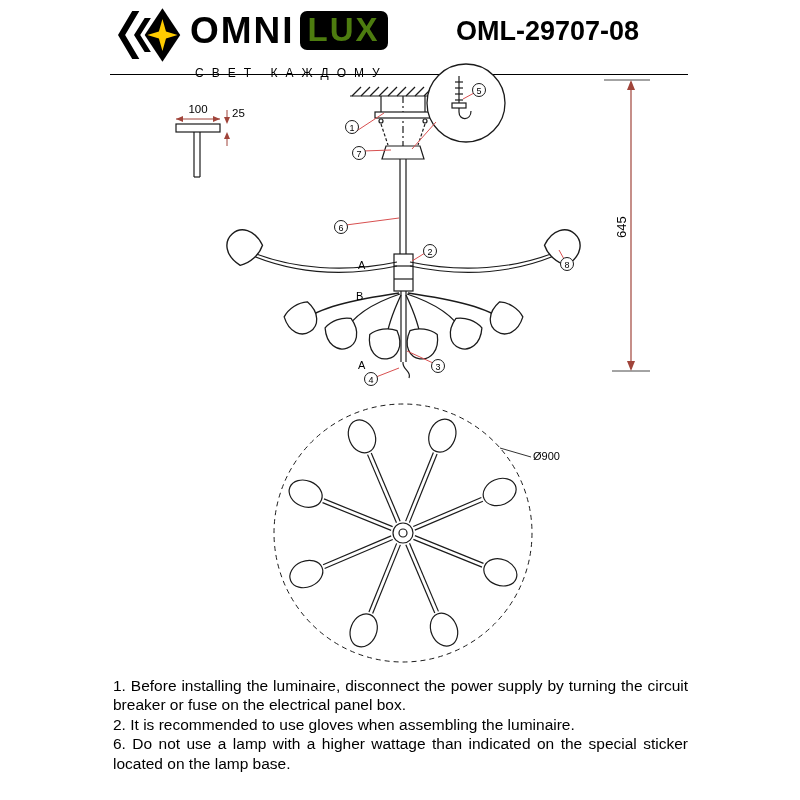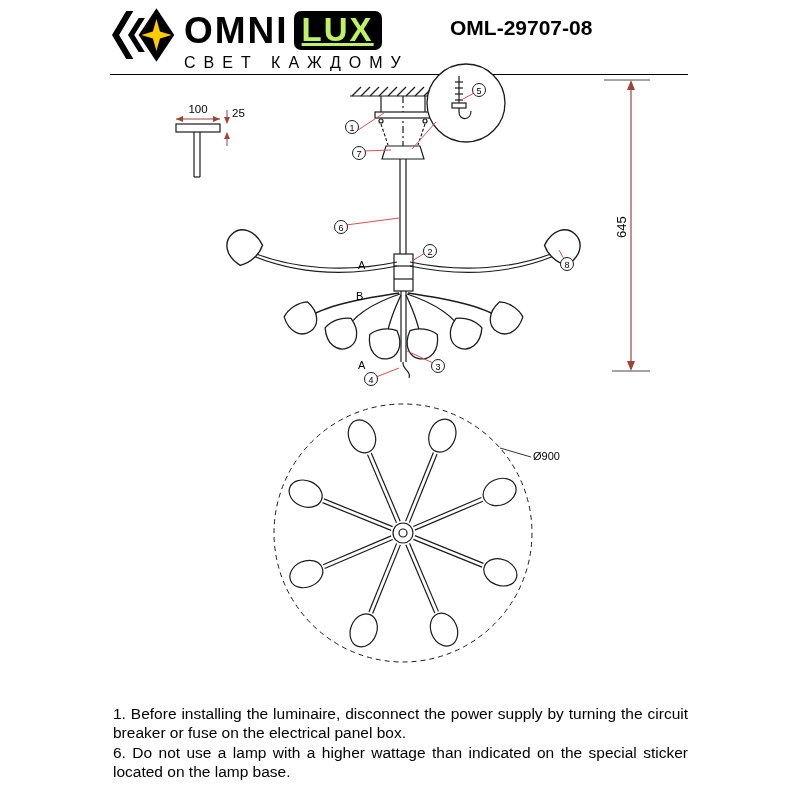--- a/index.html
+++ b/index.html
@@ -1,31 +1,31 @@
 <!DOCTYPE html>
 <html><head>
 <meta charset="utf-8">
 <style>
   *{box-sizing:border-box;}
   html,body{margin:0;padding:0;width:800px;height:800px;overflow:hidden;background:#ffffff;}
   body{font-family:"Liberation Sans","DejaVu Sans",sans-serif;color:#000;position:relative;}
   .page{position:absolute;inset:0;background:#fff;}
-  .header{position:absolute;left:2px;top:0;width:737px;height:76px;}
+  .header{position:absolute;left:8px;top:0;width:737px;height:76px;}
   .logo{position:absolute;left:110px;top:6px;display:flex;align-items:flex-start;}
   .logo-icon{width:64px;height:58px;flex:0 0 auto;}
   .logo-text{margin-left:8px;}
   .logo-row{display:flex;align-items:center;height:48px;}
   .omni{font-weight:bold;font-size:37px;letter-spacing:2px;line-height:1;}
   .lux-box{background:#000;border-radius:7px;padding:2px 8px 4px 8px;margin-left:5px;display:flex;align-items:center;}
-  .lux{color:#bef264;font-weight:bold;font-size:33px;letter-spacing:2px;line-height:1;text-decoration:underline;}
-  .tagline{font-size:16px;letter-spacing:8px;margin-top:0;white-space:nowrap;}
-  .model{position:absolute;left:448px;top:16px;font-size:21px;font-weight:bold;white-space:nowrap;}
+  .lux{color:#4d7c0f;font-weight:bold;font-size:33px;letter-spacing:2px;line-height:1;}
+  .tagline{font-size:12px;letter-spacing:8px;margin-top:12px;white-space:nowrap;text-align:right;}
+  .model{position:absolute;left:448px;top:16px;font-size:27px;font-weight:bold;white-space:nowrap;}
   .rule{position:absolute;left:110px;top:74px;width:578px;border-top:1.6px solid #000;}
   .diagram-svg{position:absolute;left:0;top:0;}
-  .instructions{position:absolute;left:113px;top:704px;width:575px;font-size:15.5px;line-height:19.4px;}
+  .instructions{position:absolute;left:113px;top:676px;width:575px;font-size:15.5px;line-height:19.4px;}
   .instructions p{margin:0;text-align:justify;}
   svg text{font-family:"Liberation Sans","DejaVu Sans",sans-serif;}
 </style>
 </head>
 <body>
 
 <div class="page">
 
   <header class="header">
     <div class="logo">
@@ -261,16 +261,17 @@
 
         <line x1="500" y1="448" x2="531" y2="457" stroke-width="0.9"></line>
         <text x="533" y="460" font-size="11" fill="#000" stroke="none">Ø900</text>
       </g>
 
     </g>
   </svg>
 
   <section class="instructions">
     <p>1. Before installing the luminaire, disconnect the power supply by turning the circuit breaker or fuse on the electrical panel box.</p>
+    <p>2. It is recommended to use gloves when assembling the luminaire.</p>
     <p>6. Do not use a lamp with a higher wattage than indicated on the special sticker located on the lamp base.</p>
   </section>
 
 </div>
 
 </body></html>

